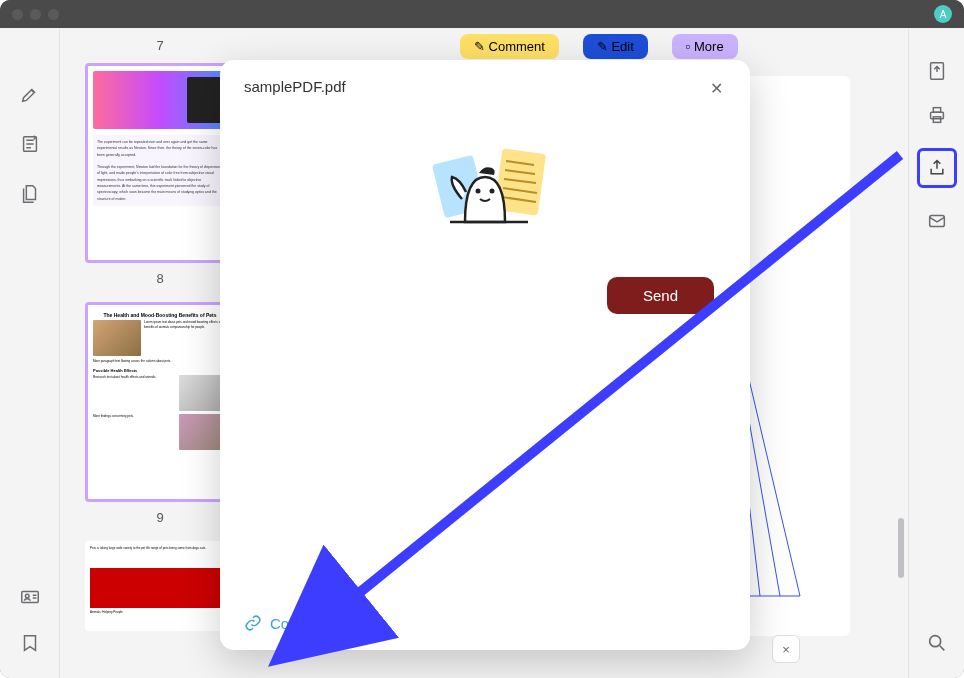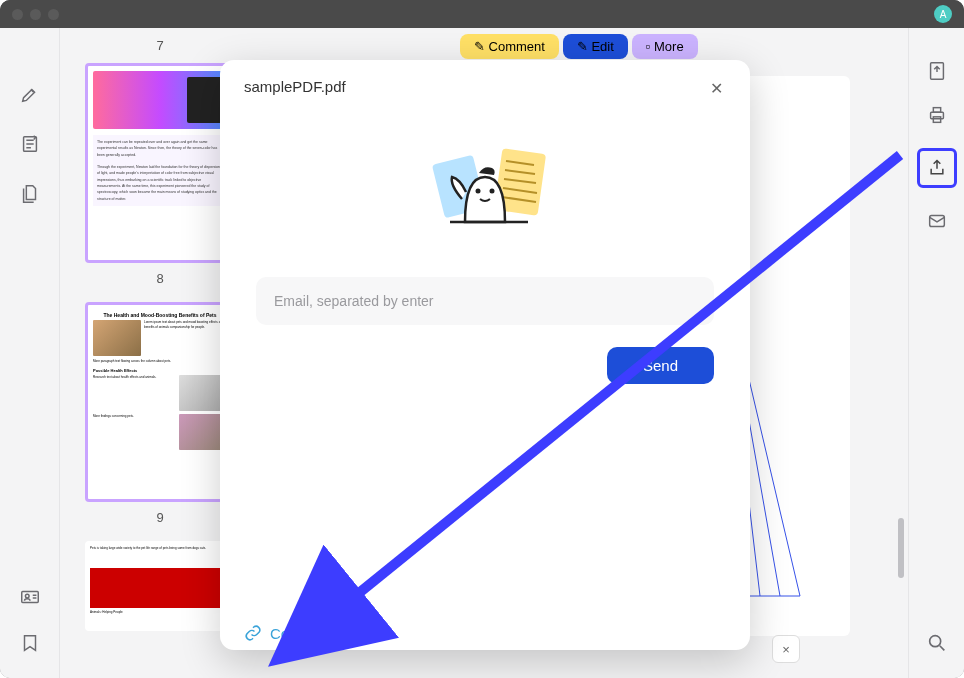--- a/index.html
+++ b/index.html
@@ -196,21 +196,21 @@
       width: 560px;
       height: 560px;
       background: #fff;
       border-radius: 6px;
     }
     .top-pills {
       position: absolute;
       top: 6px;
       left: 200px;
       display: flex;
-      gap: 4px;
+      gap: 24px;
     }
     .pill {
       padding: 5px 14px;
       border-radius: 8px;
       font-size: 13px;
       font-weight: 500;
       background: #ffe066;
     }
     .pill.blue { background: #1d4ed8; }
     .pill.purple { background: #cbb3ff; }
@@ -309,21 +309,21 @@
       resize: none;
     }
     .field::placeholder { color: #9a9a9e; }
     textarea.field { height: 80px; }
     .send-row {
       display: flex;
       justify-content: flex-end;
       margin-bottom: 28px;
     }
     .send-btn {
-      background: #1d4ed8;
+      background: #7f1d1d;
       color: #fff;
       border: none;
       padding: 10px 36px;
       border-radius: 10px;
       font-size: 15px;
       cursor: pointer;
     }
     .options-row {
       display: flex;
       align-items: center;
@@ -369,21 +369,21 @@
     .toggle::after {
       content: '';
       position: absolute;
       width: 16px; height: 16px;
       background: #fff;
       border-radius: 50%;
       top: 2px; left: 2px;
       box-shadow: 0 1px 2px rgba(0,0,0,0.2);
     }
     .modal-footer {
-      padding: 14px 24px 8px;
+      padding: 14px 24px 18px;
       display: flex;
       align-items: center;
       gap: 8px;
     }
     .copy-link {
       color: #3aa3d9;
       font-size: 15px;
       cursor: pointer;
       display: flex;
       align-items: center;
@@ -564,21 +564,20 @@
         <line x1="92" y1="60" x2="126" y2="65" stroke="#b59028" stroke-width="2"></line>
         <path d="M55 85 Q55 40 75 40 Q95 40 95 85 Z" fill="#fff" stroke="#222" stroke-width="2.5"></path>
         <circle cx="68" cy="54" r="2.5" fill="#222"></circle>
         <circle cx="82" cy="54" r="2.5" fill="#222"></circle>
         <path d="M70 62 Q75 66 80 62" fill="none" stroke="#222" stroke-width="2"></path>
         <path d="M69 36 Q74 28 82 31 Q86 33 84 38" fill="#222"></path>
         <path d="M52 62 Q40 48 42 40 Q50 42 56 55" fill="#fff" stroke="#222" stroke-width="2.5"></path>
         <line x1="40" y1="85" x2="118" y2="85" stroke="#222" stroke-width="2.5"></line>
       </svg>
     </div>
-    <input class="field" placeholder="Email, separated by enter" style="">
     <div class="send-row">
       <button class="send-btn">Send</button>
     </div>
   </div>
   <div class="modal-footer">
     <span class="link-icon">
       <svg viewBox="0 0 24 24" fill="none" stroke="currentColor" stroke-width="2">
           <path d="M10 14a5 5 0 0 0 7 0l3-3a5 5 0 0 0-7-7l-1 1"></path>
           <path d="M14 10a5 5 0 0 0-7 0l-3 3a5 5 0 0 0 7 7l1-1"></path>
         </svg>

